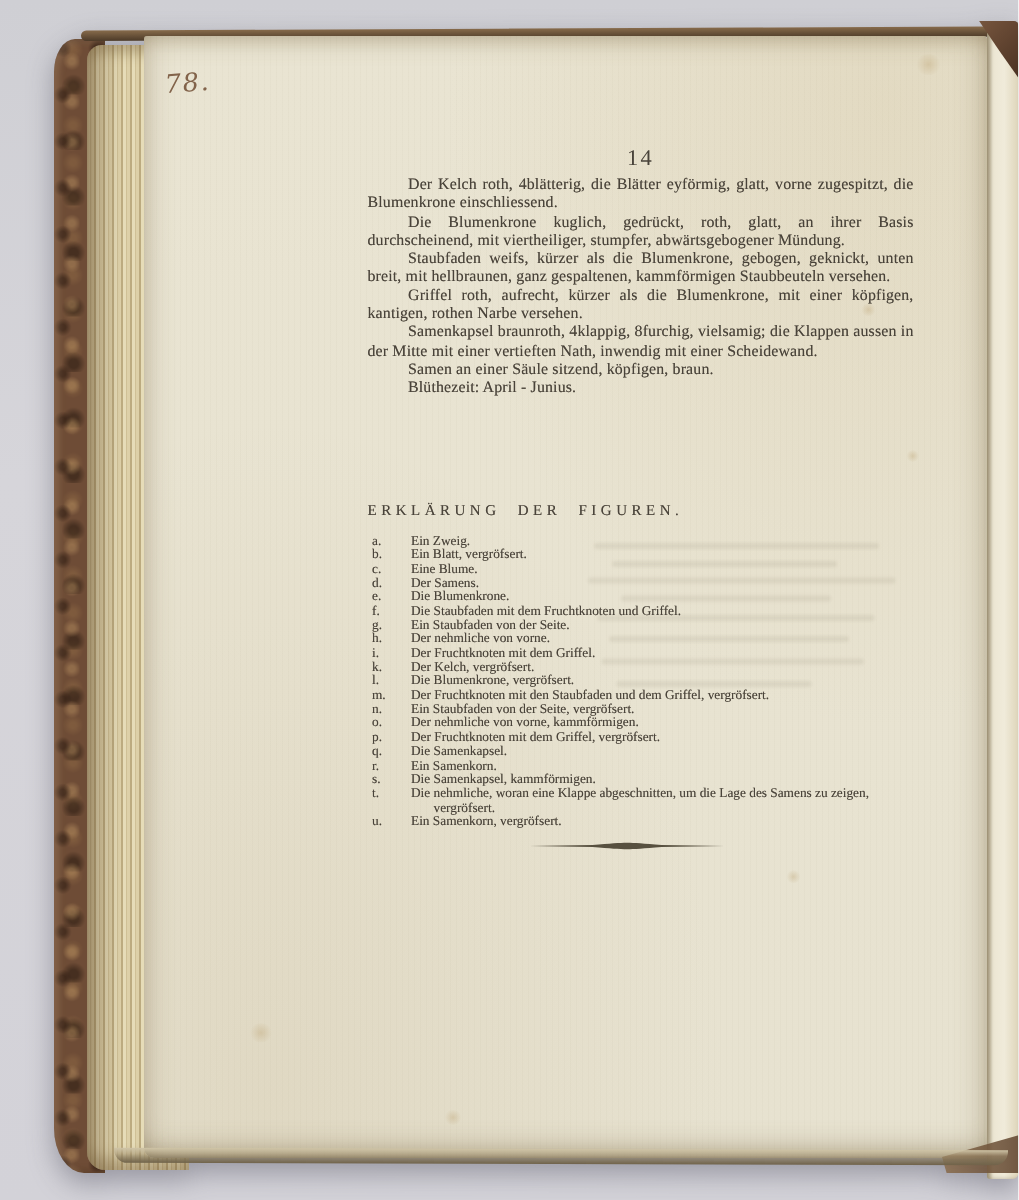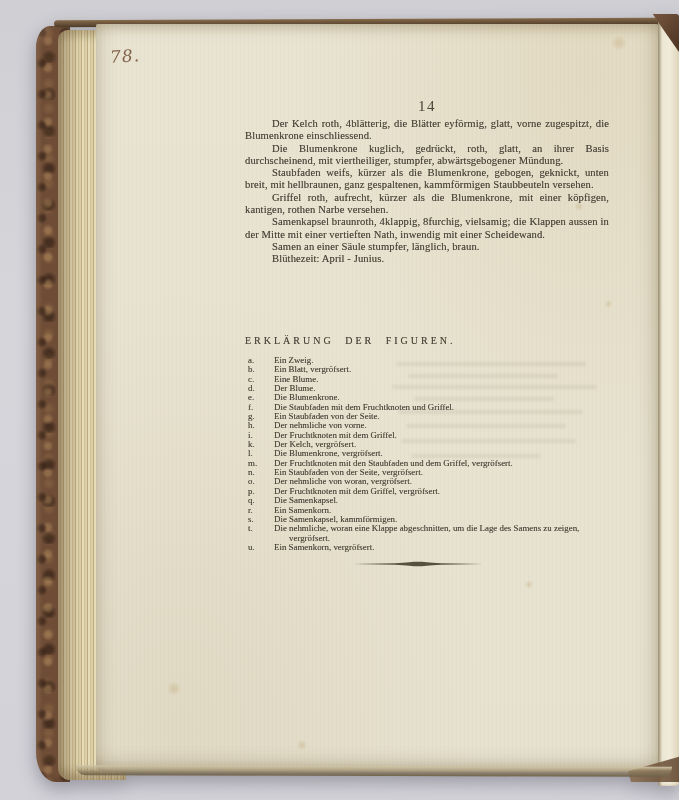--- a/index.html
+++ b/index.html
@@ -157,42 +157,42 @@
 
       <div class="folio">78.</div>
       <div class="pagenum">14</div>
 
       <div class="body-text" id="paragraphs">
           <p>Der Kelch roth, 4blätterig, die Blätter eyförmig, glatt, vorne zugespitzt, die Blumenkrone einschliessend.</p>
           <p>Die Blumenkrone kuglich, gedrückt, roth, glatt, an ihrer Basis durchscheinend, mit viertheiliger, stumpfer, abwärtsgebogener Mündung.</p>
           <p>Staubfaden weifs, kürzer als die Blumenkrone, gebogen, geknickt, unten breit, mit hellbraunen, ganz gespaltenen, kammförmigen Staubbeuteln versehen.</p>
           <p>Griffel roth, aufrecht, kürzer als die Blumenkrone, mit einer köpfigen, kantigen, rothen Narbe versehen.</p>
           <p>Samenkapsel braunroth, 4klappig, 8furchig, vielsamig; die Klappen aussen in der Mitte mit einer vertieften Nath, inwendig mit einer Scheidewand.</p>
-          <p>Samen an einer Säule stumpfer, länglich, braun.</p>
+          <p>Samen an einer Säule sitzend, köpfigen, braun.</p>
           <p>Blüthezeit: April - Junius.</p>
         </div>
 
       <div class="heading">ERKLÄRUNG DER FIGUREN.</div>
 
       <div class="legend" id="legend">
           <div class="legend-row">
             <span class="legend-letter">a.</span>
             <span class="legend-text">Ein Zweig.</span>
           </div>
           <div class="legend-row">
             <span class="legend-letter">b.</span>
             <span class="legend-text">Ein Blatt, vergröfsert.</span>
           </div>
           <div class="legend-row">
             <span class="legend-letter">c.</span>
             <span class="legend-text">Eine Blume.</span>
           </div>
           <div class="legend-row">
             <span class="legend-letter">d.</span>
-            <span class="legend-text">Der Blume.</span>
+            <span class="legend-text">Der Samens.</span>
           </div>
           <div class="legend-row">
             <span class="legend-letter">e.</span>
             <span class="legend-text">Die Blumenkrone.</span>
           </div>
           <div class="legend-row">
             <span class="legend-letter">f.</span>
             <span class="legend-text">Die Staubfaden mit dem Fruchtknoten und Griffel.</span>
           </div>
           <div class="legend-row">
@@ -218,21 +218,21 @@
           <div class="legend-row">
             <span class="legend-letter">m.</span>
             <span class="legend-text">Der Fruchtknoten mit den Staubfaden und dem Griffel, vergröfsert.</span>
           </div>
           <div class="legend-row">
             <span class="legend-letter">n.</span>
             <span class="legend-text">Ein Staubfaden von der Seite, vergröfsert.</span>
           </div>
           <div class="legend-row">
             <span class="legend-letter">o.</span>
-            <span class="legend-text">Der nehmliche von woran, vergröfsert.</span>
+            <span class="legend-text">Der nehmliche von vorne, kammförmigen.</span>
           </div>
           <div class="legend-row">
             <span class="legend-letter">p.</span>
             <span class="legend-text">Der Fruchtknoten mit dem Griffel, vergröfsert.</span>
           </div>
           <div class="legend-row">
             <span class="legend-letter">q.</span>
             <span class="legend-text">Die Samenkapsel.</span>
           </div>
           <div class="legend-row">

